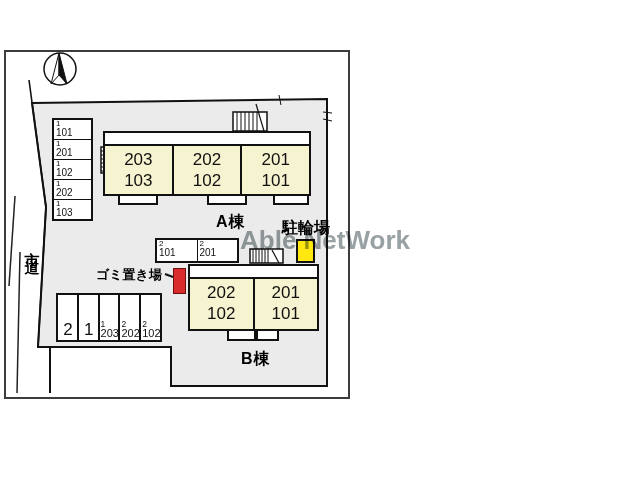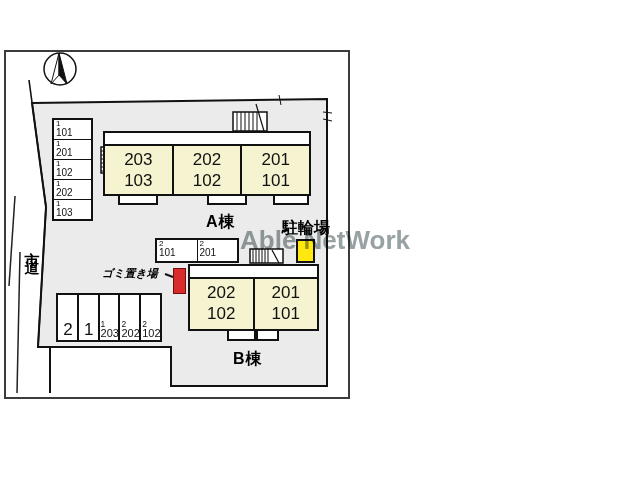--- a/index.html
+++ b/index.html
@@ -37,24 +37,24 @@
   .bldg .strip { height:11px; background:#fff; }
   .bldg .units { flex:1; display:flex; border-top:2px solid #111; }
   .bldg .unit { flex:1 1 0; background:#f6f3d0; border-right:2px solid #111; text-align:center; font-size:17px; line-height:21px; padding-top:3px; }
   .bldg .unit:last-child { border-right:none; }
   .bldg-a { left:103px; top:131px; width:208px; height:65px; }
   .bldg-b { left:188px; top:264px; width:131px; height:67px; }
   .tab { position:absolute; background:#fff; border:2px solid #111; z-index:2; }
 
   
   .lbl { position:absolute; font-weight:bold; color:#000; z-index:4; white-space:nowrap; }
-  .lbl-a { left:206px; top:212px; font-size:16px; letter-spacing:1px; }
-  .lbl-b { left:233px; top:349px; font-size:16px; letter-spacing:1px; }
+  .lbl-a { left:216px; top:212px; font-size:16px; letter-spacing:1px; }
+  .lbl-b { left:241px; top:349px; font-size:16px; letter-spacing:1px; }
   .lbl-bike { left:282px; top:218px; font-size:16px; }
-  .lbl-garbage { left:102px; top:266px; font-size:11px;font-style:italic; }
+  .lbl-garbage { left:96px; top:266px; font-size:13px; }
   .lbl-road { left:22px; top:239px; font-size:15px; writing-mode:vertical-rl; letter-spacing:9px; }
 
   
   .marker { position:absolute; z-index:3; }
   .mk-bike { left:296px; top:239px; width:19px; height:24px; background:#ffe70f; border:2px solid #111; }
   .mk-garbage { left:173px; top:268px; width:13px; height:26px; background:#d92b2b; border:1px solid #6d0f0f; }
 
   
   .watermark { position:absolute; left:240px; top:225px; z-index:6; font-size:26px; font-weight:bold;
                color:#98a1a3; letter-spacing:0px; mix-blend-mode:multiply; white-space:nowrap; }

